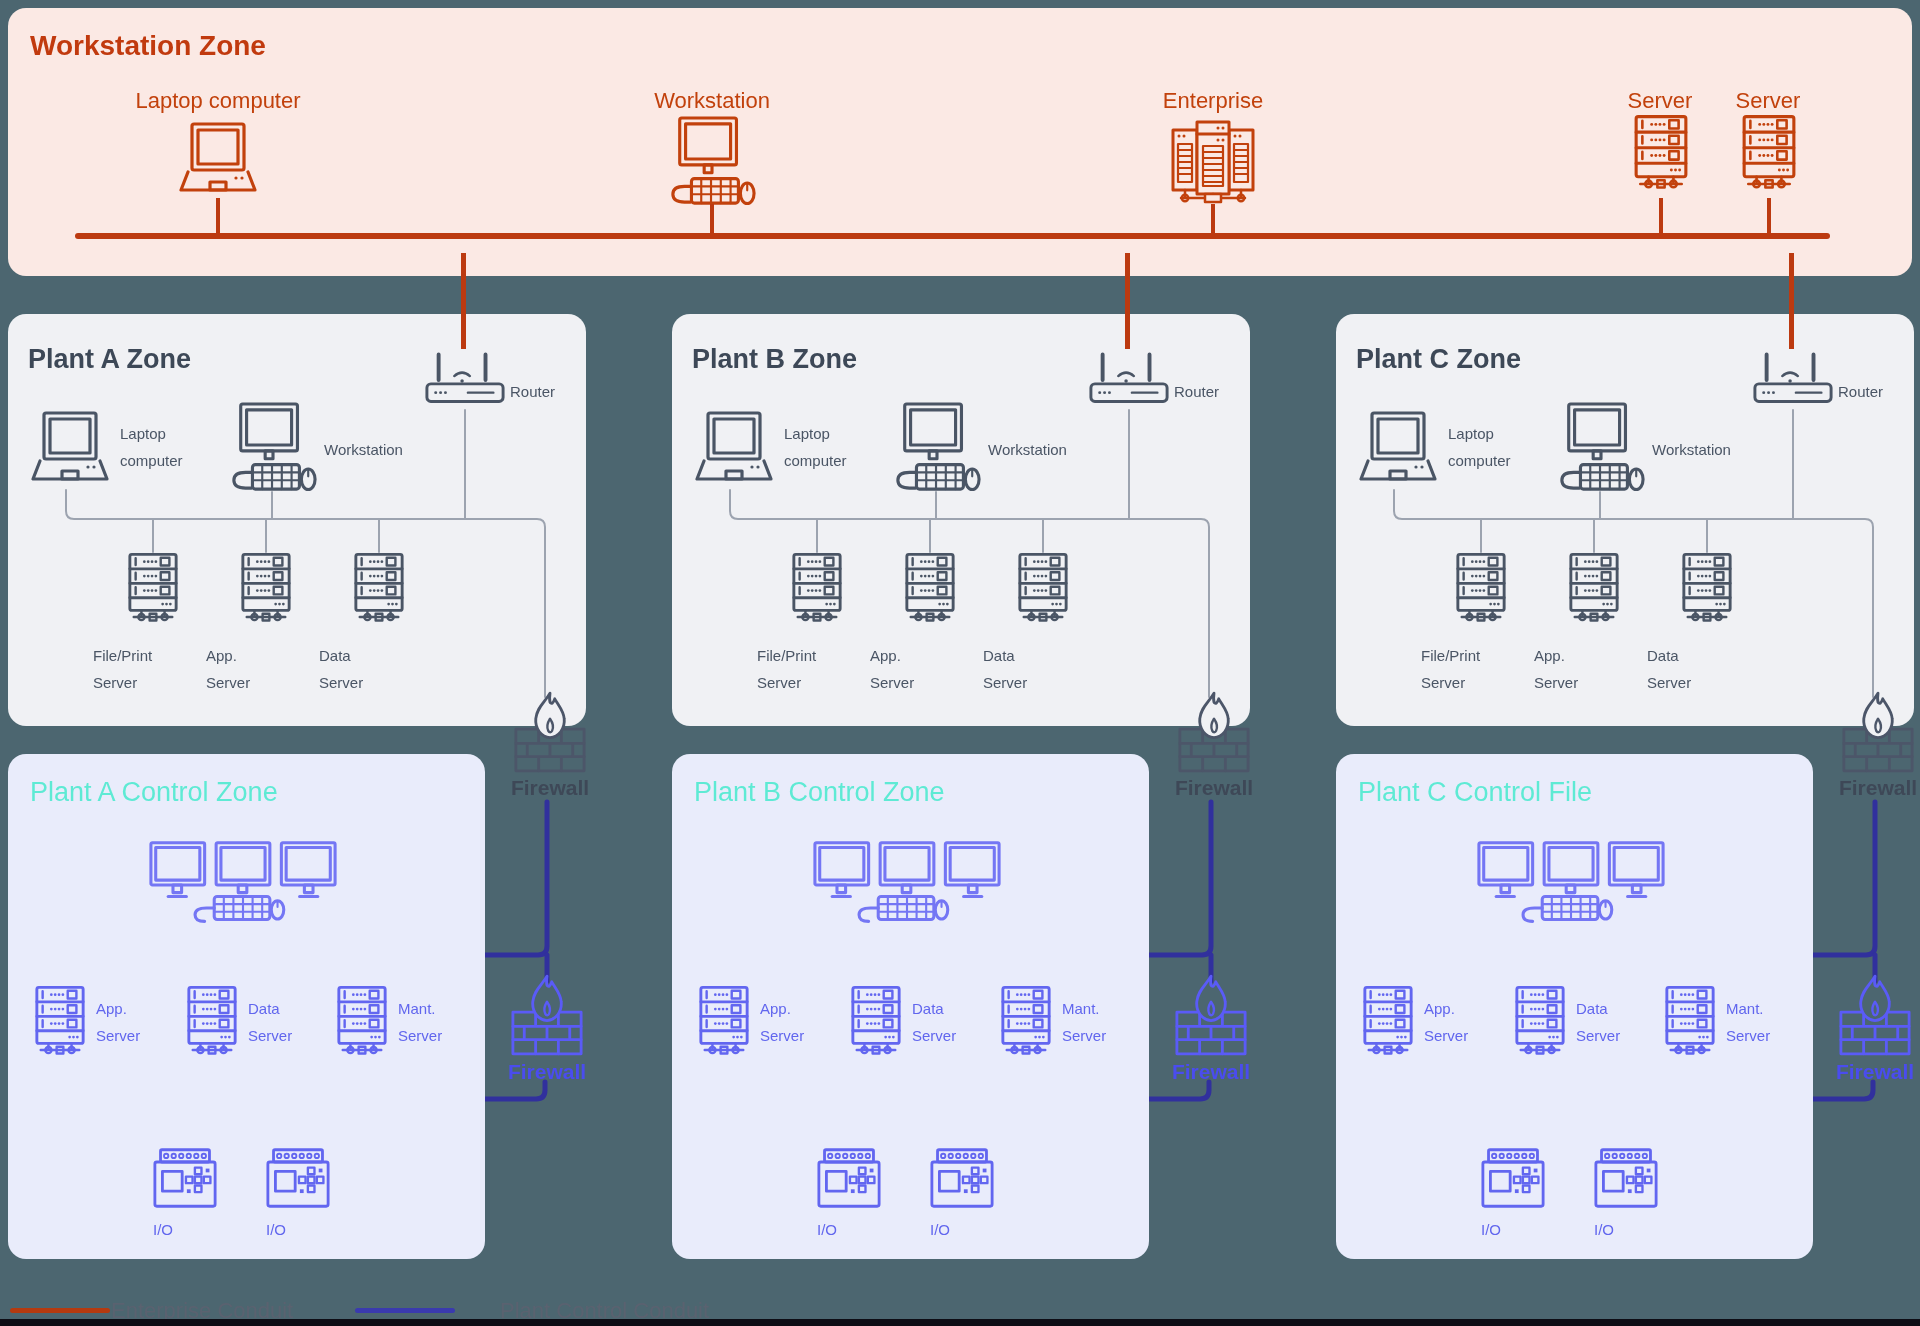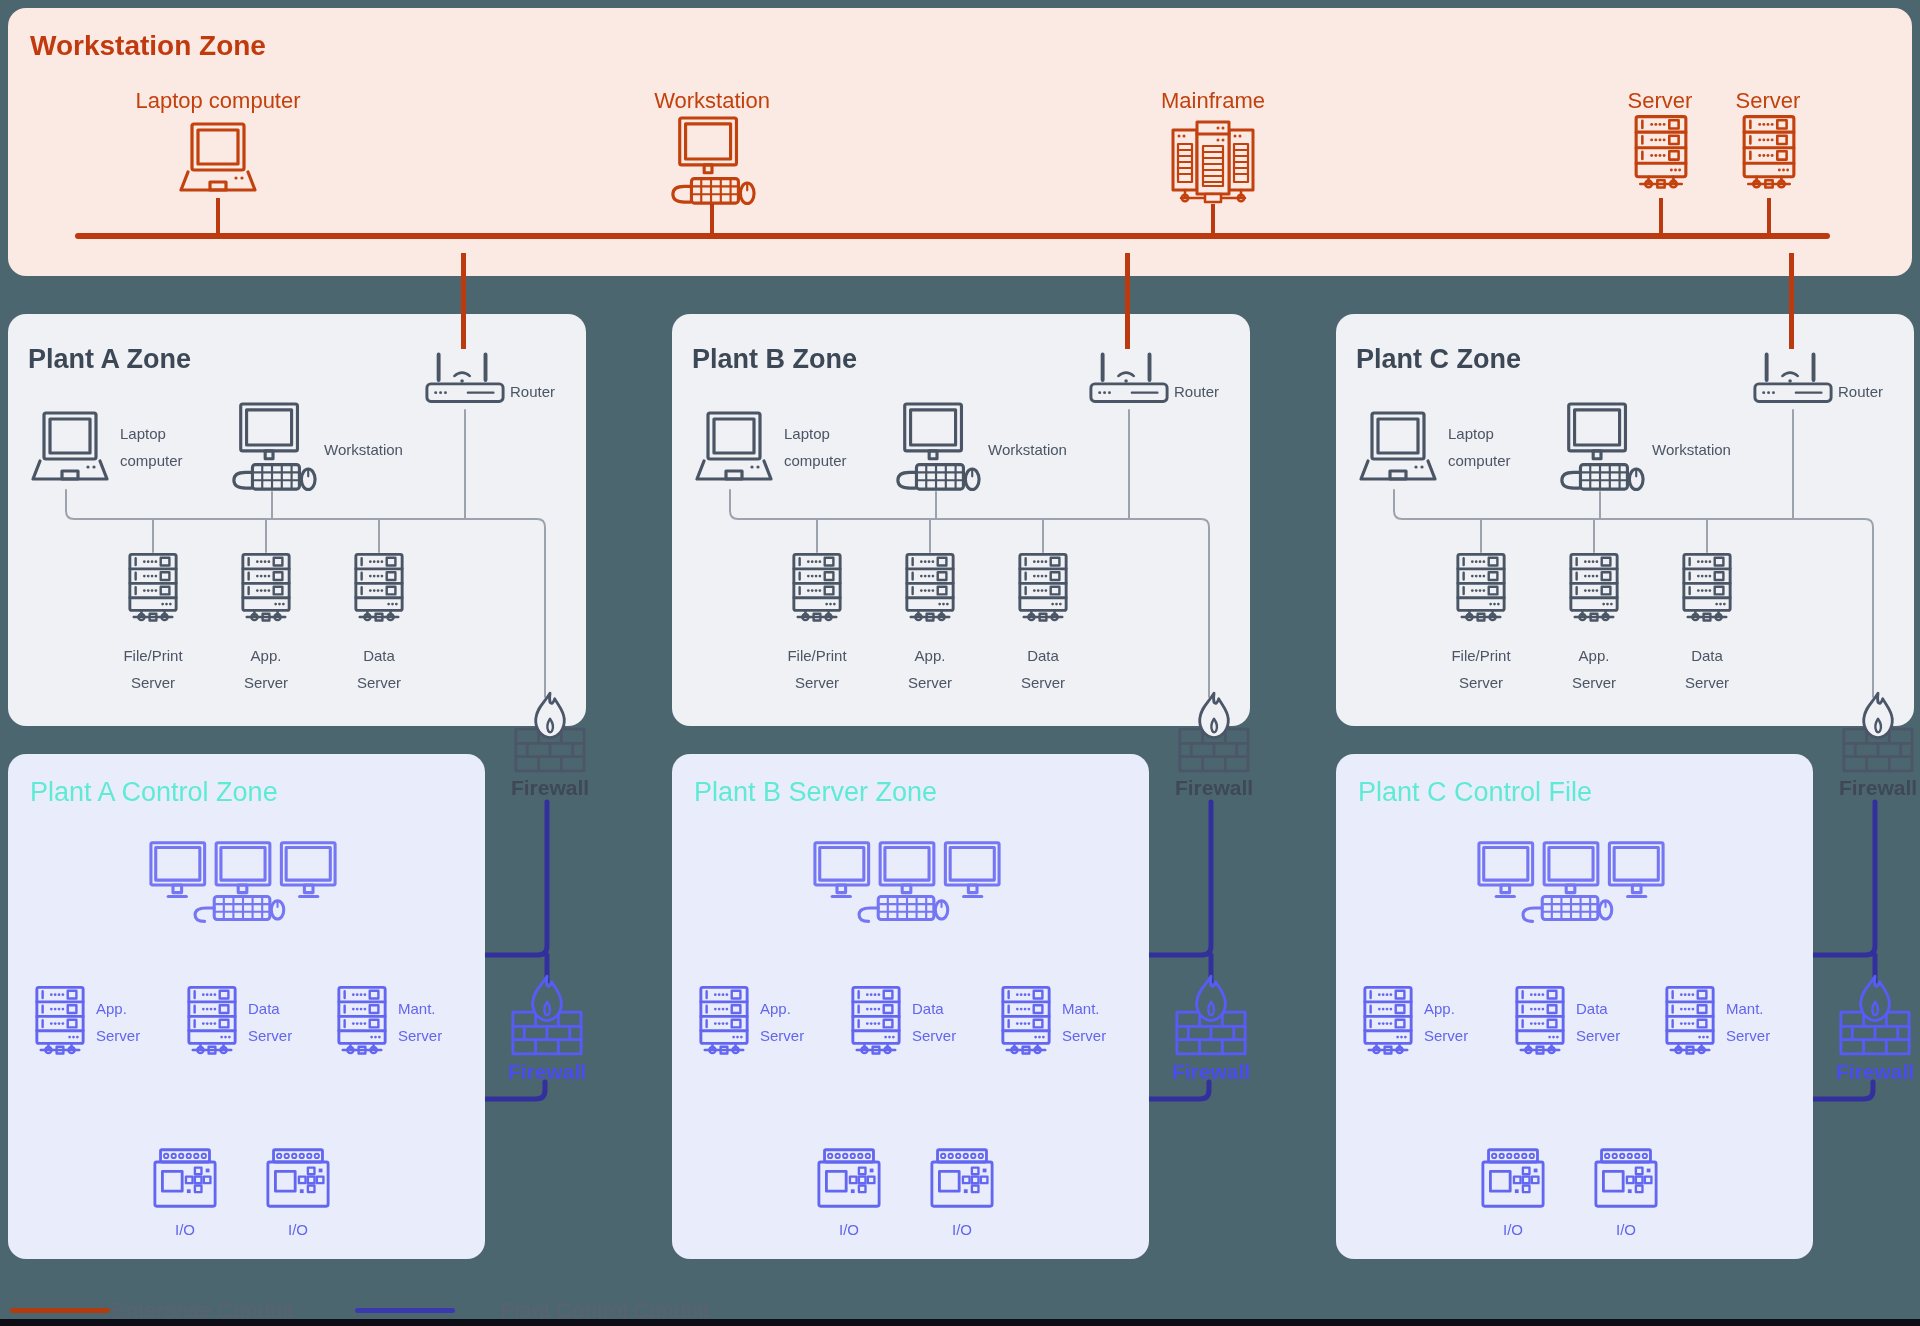--- a/index.html
+++ b/index.html
@@ -12,21 +12,21 @@
   .red-line{position:absolute;background:#BC3A10;}
   .icon{position:absolute;color:#C2410C;}
   
   .col{position:absolute;top:14px;width:578px;height:1158px;}
   .pz-card{left:0;top:300px;width:578px;height:412px;background:#F0F1F4;}
   .cz-card{left:0;top:740px;width:477px;height:505px;background:#E9ECFB;}
   .pz-title{position:absolute;left:20px;top:330px;font-size:27px;font-weight:700;color:#3D4857;}
   .cz-title{position:absolute;left:22px;top:763px;font-size:27px;font-weight:400;color:#5eead4;}
   .lbl{position:absolute;font-size:15px;line-height:27px;color:#4A5565;}
   .pre{white-space:pre-line;}
-  .ctr{text-align:center;}
+  .ctr{text-align:left;}
   .slate{color:#4A5565;}
   .violet{color:#6266F0;}
   .vlbl{color:#6166EE;}
   .hmi-c{color:#7476F4;}
   .fw-slate{color:#4C5669;--flame-fill:#F0F1F4;}
   .fw-purple{color:#5A5BF7;--flame-fill:#4C6670;}
   .fw-lbl{position:absolute;width:100px;text-align:center;font-size:21px;font-weight:600;}
   .fw-lbl.s{color:#3E4857;}
   .fw-lbl.p{color:#4A4CEF;}
   .net{position:absolute;left:0;fill:none;stroke-linecap:round;stroke-linejoin:round;}
@@ -194,21 +194,21 @@
   <div class="red-line" style="left:216px;top:198px;width:4px;height:38px"></div>
 
   <div class="dev-lbl" style="left:602px">Workstation</div>
   <div class="icon" style="left:665px;top:116px;width:94px;height:90px">
       <svg class="sym" viewBox="0 0 96 92">
         <use href="#sym-workstation"></use>
       </svg>
     </div>
   <div class="red-line" style="left:710px;top:204px;width:4px;height:32px"></div>
 
-  <div class="dev-lbl" style="left:1103px">Mainframe</div>
+  <div class="dev-lbl" style="left:1103px">Enterprise</div>
   <div class="icon" style="left:1167px;top:114px;width:92px;height:92px">
       <svg class="sym" viewBox="0 0 92 92">
         <use href="#sym-mainframe"></use>
       </svg>
     </div>
   <div class="red-line" style="left:1211px;top:204px;width:4px;height:32px"></div>
 
   <div class="dev-lbl" style="left:1550px">Server</div>
   <div class="icon" style="left:1632px;top:114px;width:58px;height:86px">
       <svg class="sym" viewBox="0 0 56 82">
@@ -399,21 +399,21 @@
     <svg class="net navy-net" width="578" height="360">
       <path d="M539 8 V152 Q539 161 530 161 H61 Q52 161 52 170 V190"></path>
       <path d="M235 128 V161"></path>
       <path d="M204 161 V190 M354 161 V190"></path>
       <path d="M539 161 V187"></path>
       <path d="M52 272 V296 Q52 305 61 305 H528 Q537 305 537 296 V288"></path>
       <path d="M204 272 V305 M354 272 V305"></path>
       <path d="M177 305 V350 M290 305 V350"></path>
     </svg>
     <div class="card cz-card"></div>
-    <div class="cz-title">Plant B Server Zone</div>
+    <div class="cz-title">Plant B Control Zone</div>
     <div class="icon hmi-c" style="left:141px;top:826px;width:188px;height:86px">
         <svg class="sym" viewBox="0 0 196 88">
           <use href="#sym-hmi"></use>
         </svg>
       </div>
     <div class="icon violet" style="left:25px;top:970px;width:54px;height:82px">
         <svg class="sym" viewBox="0 0 56 82">
           <use href="#sym-server"></use>
         </svg>
       </div>

